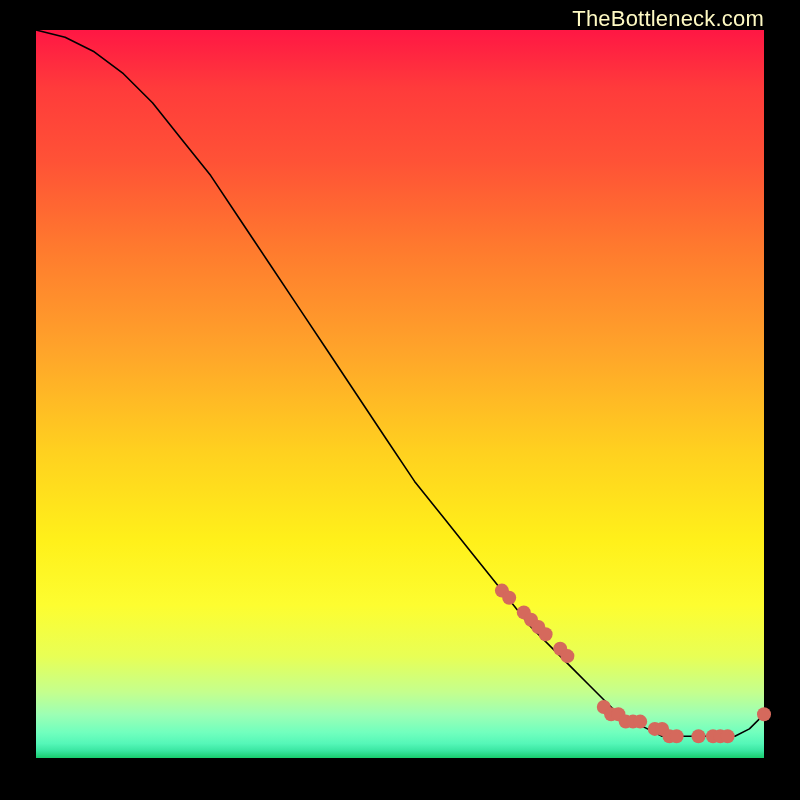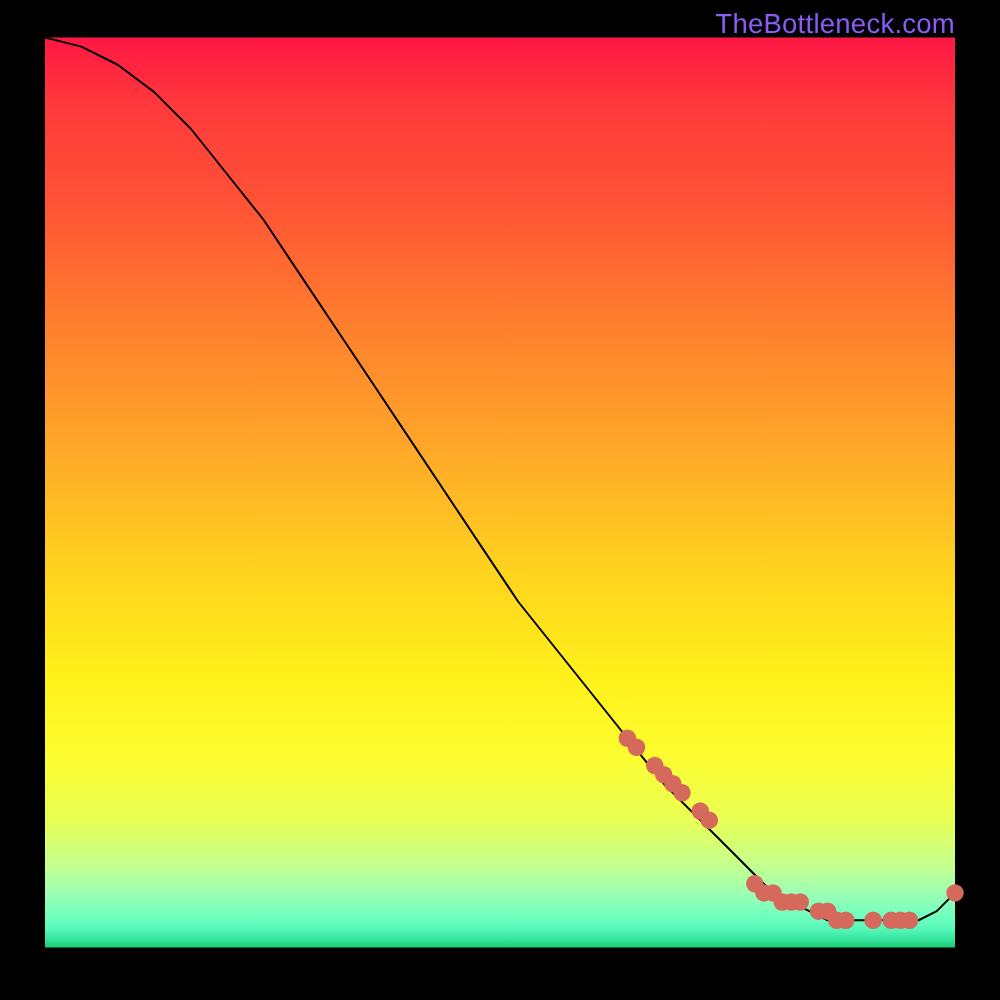--- a/index.html
+++ b/index.html
@@ -40,21 +40,21 @@
       #55f7b8 98%,
       #3ae6a2 99%,
       #18cc6e 100%
     );
   }
   
   .watermark {
     position: absolute;
     top: 6px;
     right: 36px;
-    color: #8b5cf6;
+    color: #fef9c3;
     font-size: 22px;
     font-weight: 500;
     letter-spacing: 0.2px;
     user-select: none;
   }
   svg.overlay {
     position: absolute;
     left: 0;
     top: 0;
     width: 728px;

